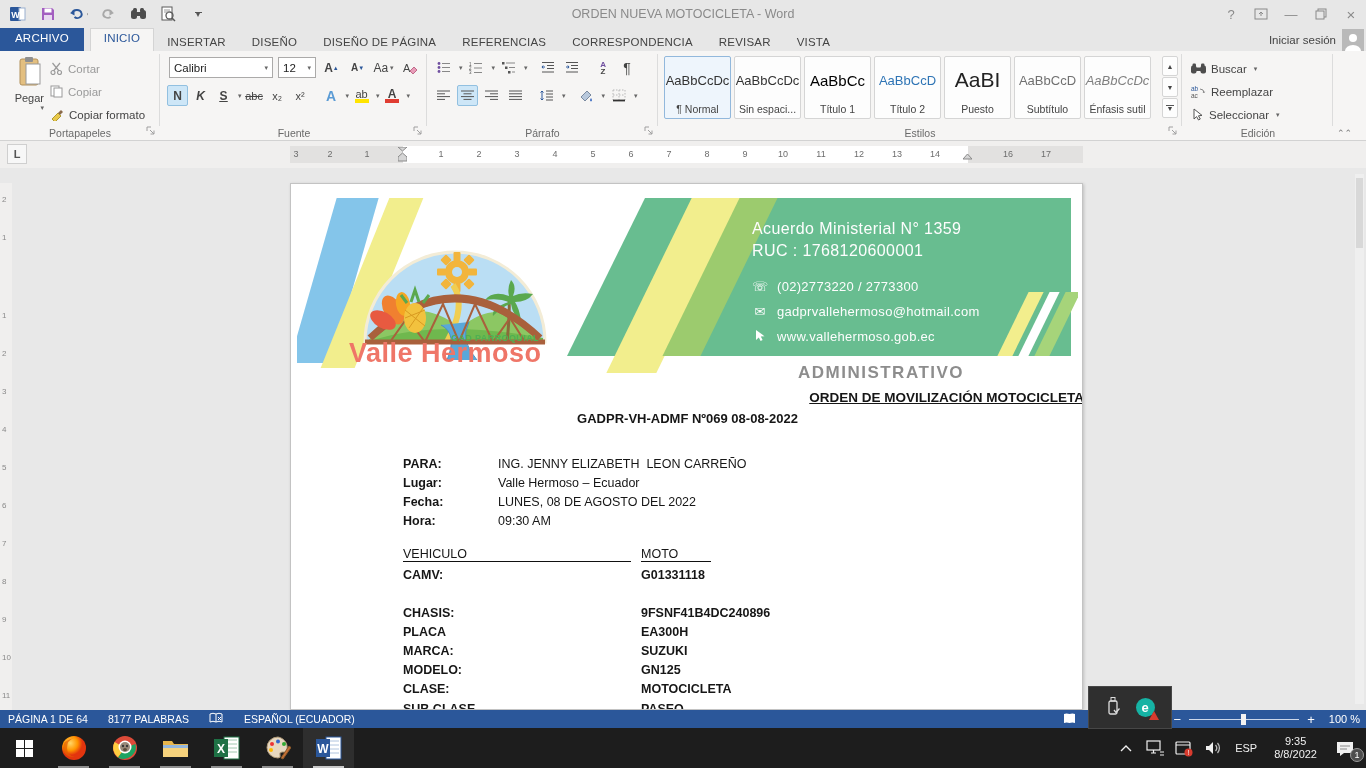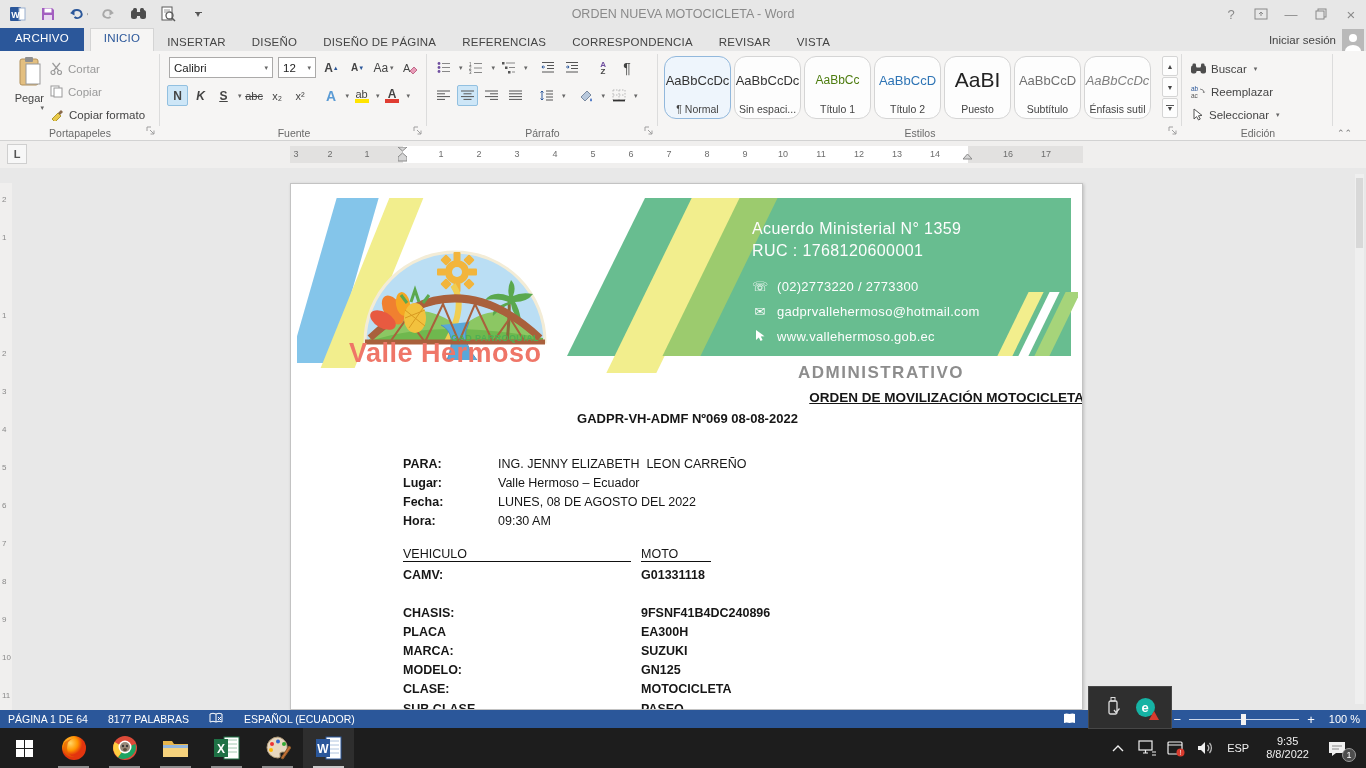--- a/index.html
+++ b/index.html
@@ -24,21 +24,21 @@
 #ribbon{position:absolute;left:0;top:51px;width:1366px;height:90px;background:#f6f5f4;border-bottom:1px solid #d2d2d2}
 .group{position:absolute;top:0;height:89px}
 .gsep{position:absolute;top:3px;bottom:14px;width:1px;background:#dcdcdc}
 .glabel{position:absolute;bottom:1px;left:0;right:0;text-align:center;font-size:10.5px;color:#6a6a6a}
 .launcher{position:absolute;right:3px;bottom:3px;width:11px;height:11px;opacity:.8}
 .rbtn{display:inline-flex;align-items:center;justify-content:center;height:21px;min-width:21px;border-radius:2px;color:#444;font-size:12px}
 .rbtn.sel{background:#cde6f7;border:1px solid #92c0e0}
 .dd{font-size:7px;color:#666;margin-left:2px}
 .combo{display:inline-flex;align-items:center;justify-content:space-between;background:#fff;border:1px solid #abaaa9;height:21px;font-size:11.5px;color:#222;padding:0 4px}
 .smallrow{display:flex;align-items:center;gap:5px;font-size:11.5px;color:#444;height:21px}
-.stylecard{width:67px;height:63px;background:#fdfdfd;border:1px solid #d5d5d5;border-radius:12px;display:flex;flex-direction:column;align-items:center;justify-content:flex-end;padding-bottom:3px}
+.stylecard{width:67px;height:63px;background:#fdfdfd;border:1px solid #d5d5d5;border-radius:2px;display:flex;flex-direction:column;align-items:center;justify-content:flex-end;padding-bottom:3px}
 .stylecard.sel{background:#eef5fc;border:1px solid #92b8dc}
 .sprev{font-size:13px;color:#333;flex:1;display:flex;align-items:center}
 .slab{font-size:10.5px;color:#444;white-space:nowrap}
 
 #rulerrow{position:absolute;left:0;top:141px;width:1366px;height:27px;background:#f0efee}
 #tabsel{position:absolute;left:7px;top:3px;width:20px;height:20px;background:#f7f7f7;border:1px solid #cfcfcf;color:#555;font-size:11px;font-weight:bold;display:flex;align-items:center;justify-content:center}
 #hruler{position:absolute;left:290px;top:5px;width:793px;height:17px;background:#e2e1e0;display:flex}
 .rsec{position:relative;height:17px;font-size:9px;color:#6d6d6d}
 .rsec.white{background:#fff}
 .rnum{position:absolute;top:3px;transform:translateX(-50%)}
@@ -76,21 +76,21 @@
 #zoomthumb{position:absolute;left:52px;top:-5px;width:5px;height:11px;background:#f2f2f2}
 
 #traypopup{position:absolute;left:1088px;top:686px;width:84px;height:43px;background:#2f2f2f;border:1px solid #474747;display:flex;align-items:center;justify-content:center;gap:16px;z-index:5}
 #eset{width:19px;height:19px;border-radius:50%;background:#16b3a4;color:#fff;font-size:13px;font-weight:bold;display:flex;align-items:center;justify-content:center;position:relative}
 #eset .warn{position:absolute;right:-4px;bottom:-3px;width:0;height:0;border-left:5px solid transparent;border-right:5px solid transparent;border-bottom:9px solid #d83b2e}
 
 #taskbar{position:absolute;left:0;top:728px;width:1366px;height:40px;background:#1d1d1d;display:flex;align-items:center}
 .tslot{width:51px;height:40px;display:flex;align-items:center;justify-content:center;position:relative}
 .tslot .ul{position:absolute;bottom:0;left:10px;right:10px;height:2px;background:#8f8f8f}
 .tslot.active{background:rgba(255,255,255,.08)}
-#tray{position:absolute;right:0;top:0;height:40px;display:flex;align-items:center;gap:7px;padding-right:14px;color:#f0f0f0}
+#tray{position:absolute;right:0;top:0;height:40px;display:flex;align-items:center;gap:7px;padding-right:6px;color:#f0f0f0}
 .trayic{width:22px;height:40px;display:flex;align-items:center;justify-content:center;position:relative}
 #clock{font-size:11px;text-align:center;line-height:13px;padding:0 6px}
 #lang{font-size:11px;padding:0 4px}
 #notif .badge{position:absolute;right:-4px;bottom:6px;width:14px;height:14px;border-radius:50%;background:#4d4d4d;border:1px solid #9a9a9a;color:#fff;font-size:9px;display:flex;align-items:center;justify-content:center}
 #collapse{position:absolute;right:14px;bottom:2px;color:#777;font-size:9px}
 </style>
 </head>
 <body>
 
 <div id="titlebar">
@@ -389,21 +389,21 @@
     <div class="abs" style="left:6px;top:5px;display:flex;gap:3px">
       <div class="stylecard sel">
           <span class="sprev">AaBbCcDc</span>
           <span class="slab">¶ Normal</span>
         </div>
       <div class="stylecard">
           <span class="sprev">AaBbCcDc</span>
           <span class="slab">Sin espaci...</span>
         </div>
       <div class="stylecard">
-          <span class="sprev" style="color:#4d7c0f;font-size:12px">AaBbCc</span>
+          <span class="sprev" style="color:#000000;font-size:15px">AaBbCc</span>
           <span class="slab">Título 1</span>
         </div>
       <div class="stylecard">
           <span class="sprev" style="color:#2e74b5">AaBbCcD</span>
           <span class="slab">Título 2</span>
         </div>
       <div class="stylecard">
           <span class="sprev" style="font-size:21px;color:#222">AaBI</span>
           <span class="slab">Puesto</span>
         </div>

